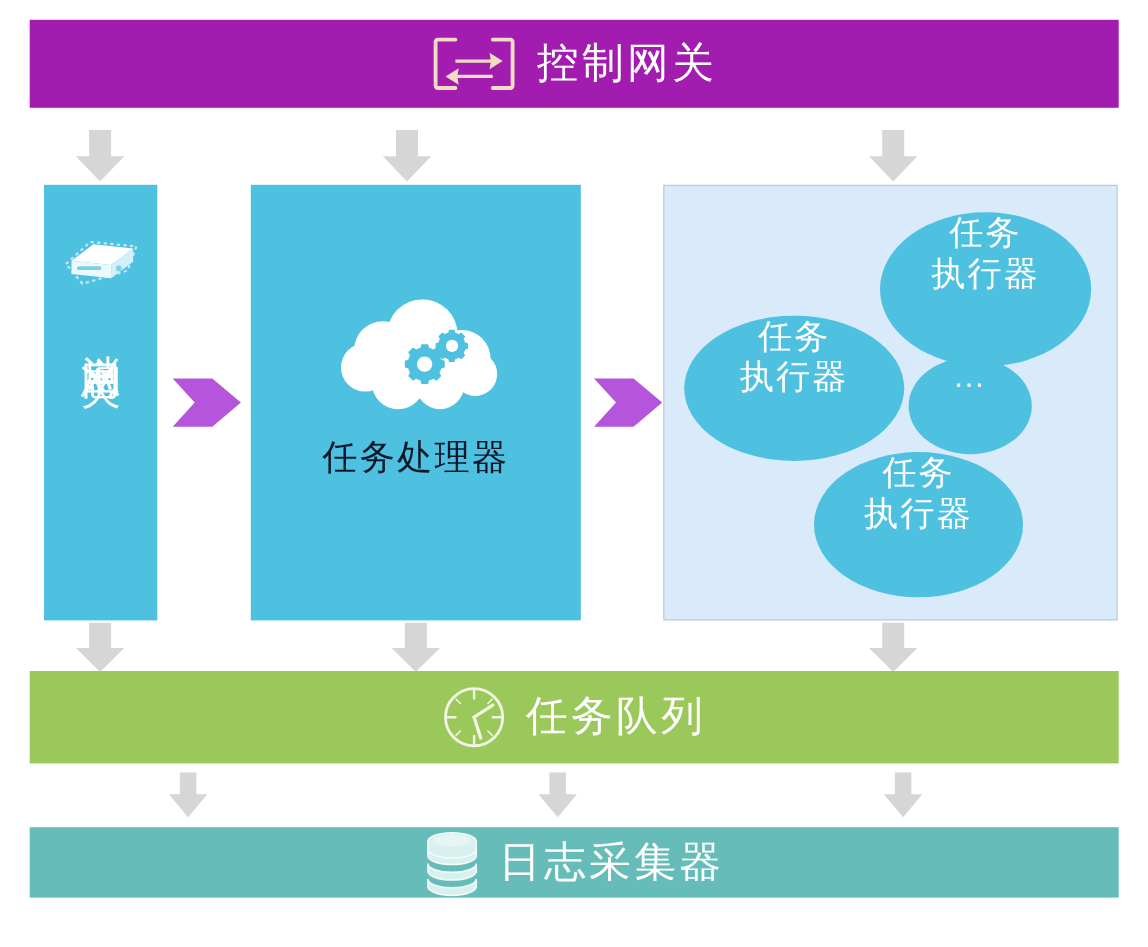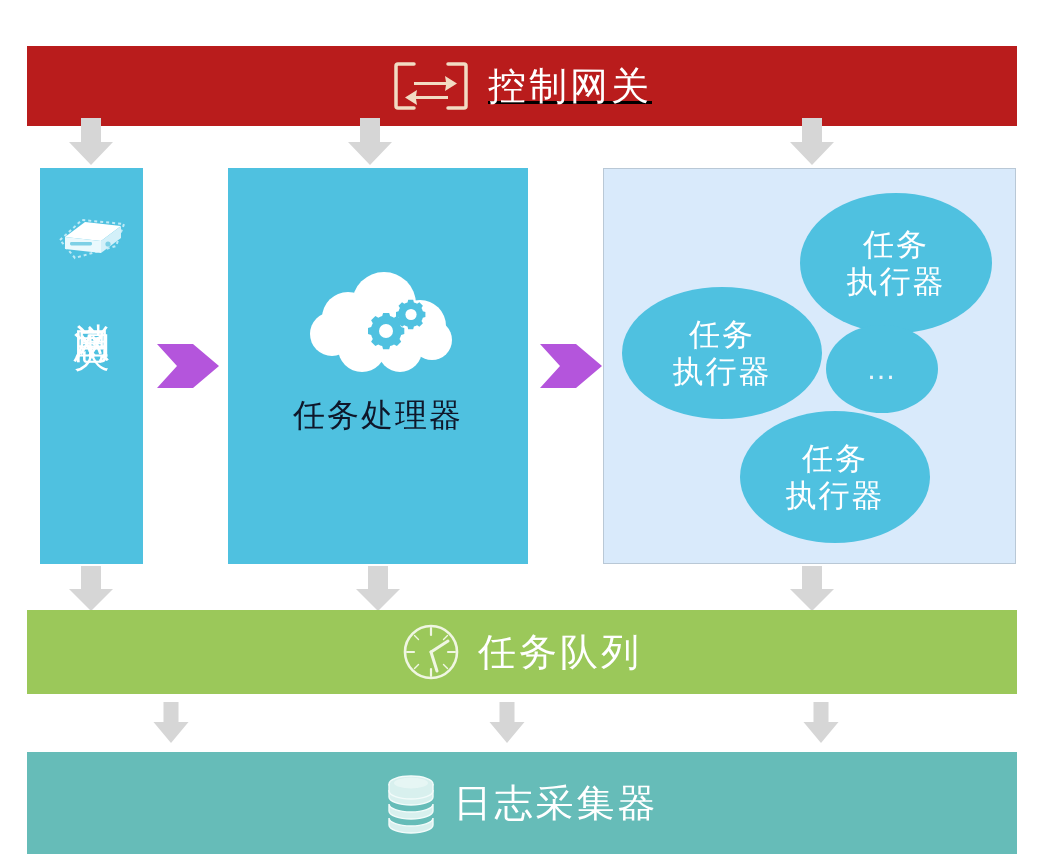--- a/index.html
+++ b/index.html
@@ -35,43 +35,42 @@
     font-size: 38px;
     letter-spacing: 3px;
     font-weight: 400;
     line-height: 1;
     white-space: nowrap;
   }
 
   
   #control-gateway {
     left: 27px;
-    top: 46px;
+    top: 18px;
     width: 990px;
     height: 80px;
-    background: #b91c1c;
-    text-decoration: underline;
+    background: #a21caf;
   }
 
   
   #task-queue {
     left: 27px;
     top: 610px;
     width: 990px;
     height: 84px;
     background: #9bc85a;
     align-items: center;
   }
 
   
   #log-collector {
     left: 27px;
     top: 752px;
     width: 990px;
-    height: 102px;
+    height: 64px;
     background: #66bcb8;
   }
 
   
   #message-gateway {
     position: absolute;
     left: 40px;
     top: 168px;
     width: 103px;
     height: 396px;
@@ -127,21 +126,21 @@
     border: 1px solid #b9c8d6;
     box-sizing: border-box;
   }
   .executor {
     position: absolute;
     background: #4fc1e0;
     border-radius: 50%;
     display: flex;
     flex-direction: column;
     align-items: center;
-    justify-content: center;
+    justify-content: flex-start;
     color: #ffffff;
     line-height: 1.2;
     text-align: center;
   }
   .executor span { display: block; letter-spacing: 2px; }
   .executor.big   { font-size: 31px; }
   .executor.dots  { font-size: 30px; color: #eaf6fb; letter-spacing: 5px; }
 
   
   .chevron {

